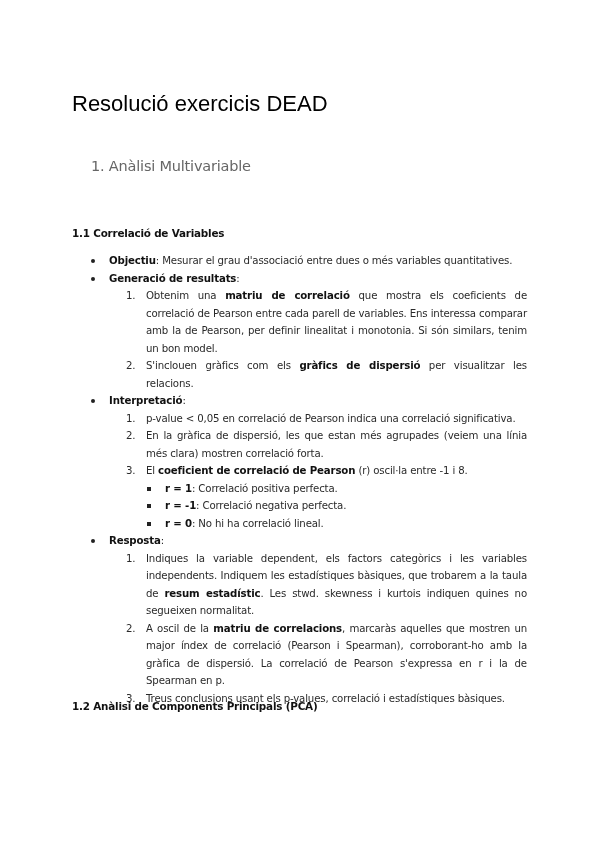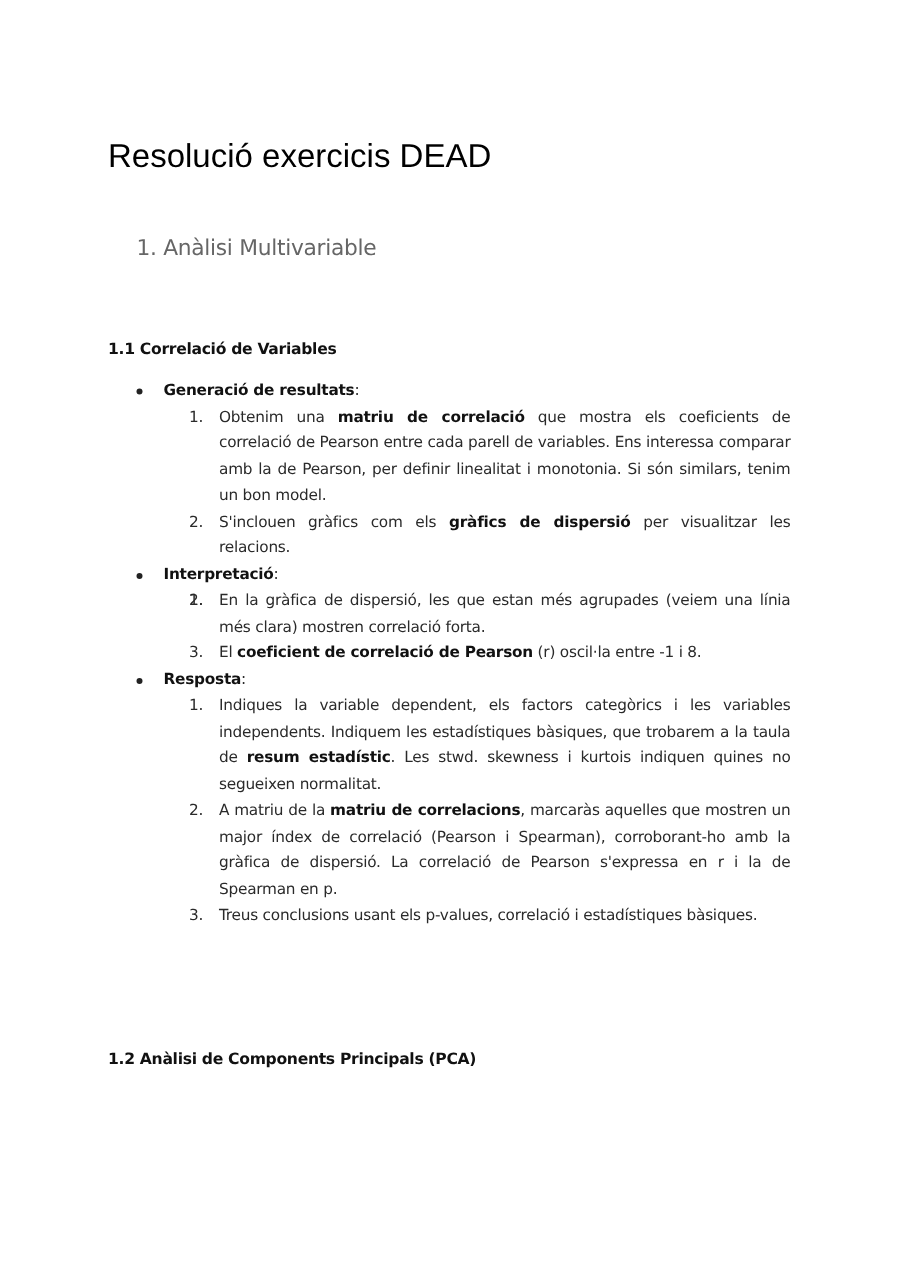--- a/index.html
+++ b/index.html
@@ -33,38 +33,44 @@
 
   <div class="title">Resolució exercicis DEAD</div>
 
   <div class="h2">1. Anàlisi Multivariable</div>
 
 
   <div class="h3" style="top:227px;">1.1 Correlació de Variables</div>
 
   <div class="block txt" style="top:252px;">
     <ul class="l1">
+      <li><span class="lbl">Objectiu</span><span>: Mesurar el grau d'associació entre dues o més variables quantitatives.</span></li>
       <li><span class="lbl">Generació de resultats</span><span>:</span>
         <ol class="l2">
           <li><span class="num">1.</span><span>Obtenim una </span><b>matriu de correlació</b><span> que mostra els coeficients de correlació de Pearson entre cada parell de variables. Ens interessa comparar amb la de Pearson, per definir linealitat i monotonia. Si són similars, tenim un bon model.</span></li>
           <li><span class="num">2.</span><span>S'inclouen gràfics com els </span><b>gràfics de dispersió</b><span> per visualitzar les relacions.</span></li>
         </ol>
       </li>
       <li><span class="lbl">Interpretació</span><span>:</span>
         <ol class="l2">
-          <li><span class="num">1.</span></li>
+          <li><span class="num">1.</span><span>p-value &lt; 0,05 en correlació de Pearson indica una correlació significativa.</span></li>
           <li><span class="num">2.</span><span>En la gràfica de dispersió, les que estan més agrupades (veiem una línia més clara) mostren correlació forta.</span></li>
           <li><span class="num">3.</span><span>El </span><b>coeficient de correlació de Pearson</b><span> (r) oscil·la entre -1 i 8.</span>
+            <ul class="l3">
+              <li><b>r = 1</b><span>: Correlació positiva perfecta.</span></li>
+              <li><b>r = -1</b><span>: Correlació negativa perfecta.</span></li>
+              <li><b>r = 0</b><span>: No hi ha correlació lineal.</span></li>
+            </ul>
           </li>
         </ol>
       </li>
       <li><span class="lbl">Resposta</span><span>:</span>
         <ol class="l2">
           <li><span class="num">1.</span><span>Indiques la variable dependent, els factors categòrics i les variables independents. Indiquem les estadístiques bàsiques, que trobarem a la taula de </span><b>resum estadístic</b><span>. Les stwd. skewness i kurtois indiquen quines no segueixen normalitat.</span></li>
-          <li><span class="num">2.</span><span>A matriu de la </span><b>matriu de correlacions</b><span>, marcaràs aquelles que mostren un major índex de correlació (Pearson i Spearman), corroborant-ho amb la gràfica de dispersió. La correlació de Pearson s'expressa en r i la de Spearman en p.</span></li>
+          <li><span class="num">2.</span><span>A oscil de la </span><b>matriu de correlacions</b><span>, marcaràs aquelles que mostren un major índex de correlació (Pearson i Spearman), corroborant-ho amb la gràfica de dispersió. La correlació de Pearson s'expressa en r i la de Spearman en p.</span></li>
           <li><span class="num">3.</span><span>Treus conclusions usant els p-values, correlació i estadístiques bàsiques.</span></li>
         </ol>
       </li>
     </ul>
   </div>
 
   <div class="h3" style="top:700px;">1.2 Anàlisi de Components Principals (PCA)</div>
 
 
 </div>

